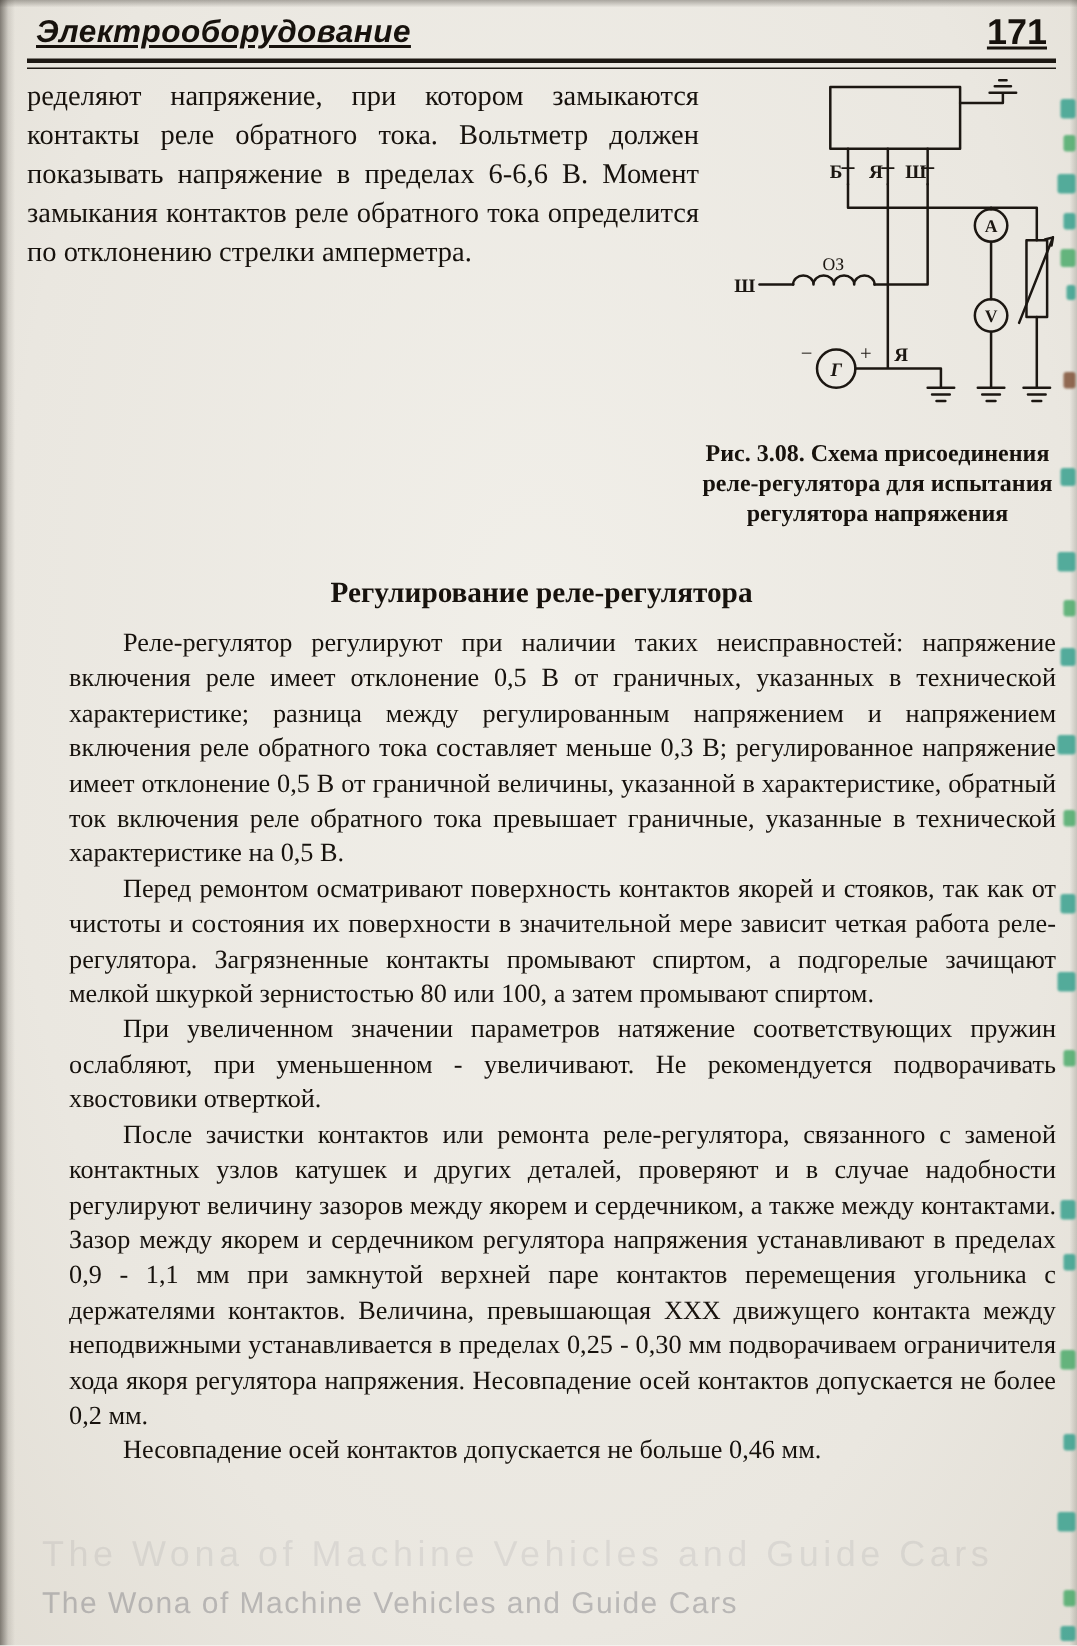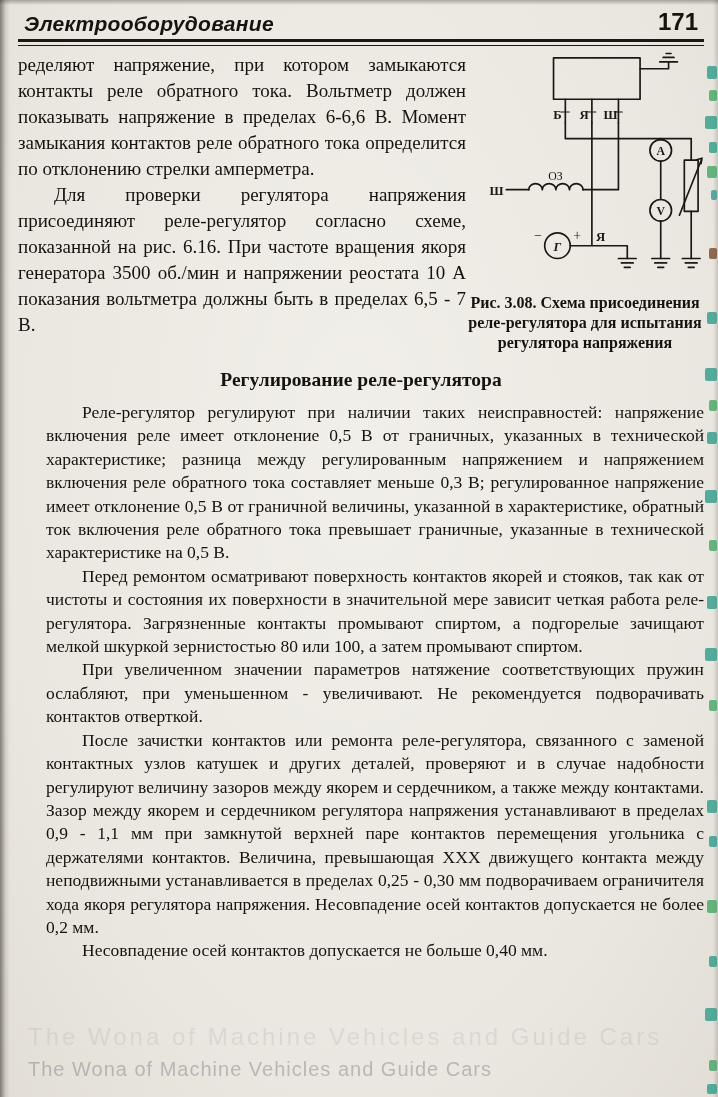--- a/index.html
+++ b/index.html
@@ -10,36 +10,36 @@
     color:#17120d;
   }
   .page{position:absolute;inset:0;padding:6px 14px 0 18px;box-sizing:border-box;}
   .edge-left{position:absolute;left:0;top:0;width:10px;height:100%;
     background:linear-gradient(90deg, rgba(45,40,33,.55), rgba(45,40,33,.12) 55%, rgba(45,40,33,0));pointer-events:none;z-index:5;}
   .edge-top{position:absolute;left:0;top:0;width:100%;height:5px;
     background:linear-gradient(180deg, rgba(45,40,33,.35), rgba(45,40,33,0));pointer-events:none;z-index:5;}
   .edge-right{position:absolute;right:0;top:0;width:5px;height:100%;
     background:linear-gradient(270deg, rgba(45,40,33,.18), rgba(45,40,33,0));pointer-events:none;z-index:5;}
 
-  header{display:flex;justify-content:space-between;align-items:flex-end;padding:2px 6px 0 6px;}
+  header{display:flex;justify-content:space-between;align-items:center;padding:2px 6px 0 6px;text-decoration:underline;}
   .chapter-title{font-family:"Liberation Sans", sans-serif;font-style:italic;font-weight:bold;font-size:21px;letter-spacing:.3px;}
   .page-number{font-family:"Liberation Sans", sans-serif;font-weight:bold;font-size:24px;}
   .rule-thick{height:3px;background:#1d1813;margin-top:3px;}
   .rule-thin{height:1px;background:#1d1813;margin-top:3px;margin-bottom:6px;}
 
   .top-section{display:flex;align-items:flex-start;}
   .left-col{width:448px;flex:0 0 448px;font-size:19px;line-height:26px;text-align:justify;}
   .para{margin:0;}
   .indent{text-indent:36px;}
 
   .figure-col{flex:1;margin:0;padding:0;}
   .figure-col svg{display:block;margin:0 auto;}
   .caption{font-weight:bold;font-size:16px;line-height:20px;text-align:center;margin-top:2px;padding:0 2px;}
 
-  .heading{font-size:19.5px;font-weight:bold;text-align:center;margin:16px 0 10px 0;}
+  .heading{font-size:19.5px;font-weight:bold;text-align:center;margin:32px 0 10px 0;}
   .main-text{font-size:17.5px;line-height:23.4px;text-align:justify;margin-left:28px;}
   .main-text .para{text-indent:36px;}
 
   .watermark{position:absolute;left:28px;bottom:16px;width:688px;
     font-family:"Liberation Sans", sans-serif;font-size:20px;color:rgba(105,105,112,.38);
     white-space:nowrap;overflow:hidden;pointer-events:none;z-index:4;letter-spacing:1px;}
   .watermark2{bottom:46px;opacity:.55;font-size:24px;letter-spacing:3px;color:rgba(120,120,128,.25);}
 
   .scan-artifact{position:absolute;border-radius:2px;filter:blur(.6px);opacity:.8;z-index:6;pointer-events:none;}
 
@@ -53,21 +53,20 @@
   <header>
     <span class="chapter-title">Электрооборудование</span>
     <span class="page-number">171</span>
   </header>
   <div class="rule-thick"></div>
   <div class="rule-thin"></div>
 
   <div class="top-section">
     <div class="left-col">
       <p class="para">ределяют напряжение, при котором замыкаются контакты реле обратного тока. Вольтметр должен показывать напряжение в пределах 6-6,6 В. Момент замыкания контактов реле обратного тока определится по отклонению стрелки амперметра.</p>
-      <p class="para indent">Для проверки регулятора напряжения присоединяют реле-регулятор согласно схеме, показанной на рис. 6.16. При частоте вращения якоря генератора 3500 об./мин и напряжении реостата 10 А показания вольтметра должны быть в пределах 6,5 - 7 В.</p>
     </div>
 
     <figure class="figure-col">
       <svg viewBox="0 0 240 243" width="236" height="239">
         <g stroke="#1c1712" stroke-width="1.7" fill="none" stroke-linecap="round" stroke-linejoin="round">
 
           <rect x="88" y="6" width="88" height="42"></rect>
 
           <path d="M176 17 H205 V10 M196 10 H214 M199.5 5.5 H210.5 M202.5 1.5 H207.5"></path>
 
@@ -110,23 +109,23 @@
       </svg>
       <figcaption class="caption">Рис. 3.08. Схема присоединения реле-регулятора для испытания регулятора напряжения</figcaption>
     </figure>
   </div>
 
   <h2 class="heading">Регулирование реле-регулятора</h2>
 
   <div class="main-text">
     <p class="para">Реле-регулятор регулируют при наличии таких неисправностей: напряжение включения реле имеет отклонение 0,5 В от граничных, указанных в технической характеристике; разница между регулированным напряжением и напряжением включения реле обратного тока составляет меньше 0,3 В; регулированное напряжение имеет отклонение 0,5 В от граничной величины, указанной в характеристике, обратный ток включения реле обратного тока превышает граничные, указанные в технической характеристике на 0,5 В.</p>
     <p class="para">Перед ремонтом осматривают поверхность контактов якорей и стояков, так как от чистоты и состояния их поверхности в значительной мере зависит четкая работа реле-регулятора. Загрязненные контакты промывают спиртом, а подгорелые зачищают мелкой шкуркой зернистостью 80 или 100, а затем промывают спиртом.</p>
-    <p class="para">При увеличенном значении параметров натяжение соответствующих пружин ослабляют, при уменьшенном - увеличивают. Не рекомендуется подворачивать контактов отверткой.</p>
+    <p class="para">При увеличенном значении параметров натяжение соответствующих пружин ослабляют, при уменьшенном - увеличивают. Не рекомендуется подворачивать хвостовики отверткой.</p>
     <p class="para">После зачистки контактов или ремонта реле-регулятора, связанного с заменой контактных узлов катушек и других деталей, проверяют и в случае надобности регулируют величину зазоров между якорем и сердечником, а также между контактами. Зазор между якорем и сердечником регулятора напряжения устанавливают в пределах 0,9 - 1,1 мм при замкнутой верхней паре контактов перемещения угольника с держателями контактов. Величина, превышающая XXX движущего контакта между неподвижными устанавливается в пределах 0,25 - 0,30 мм подворачиваем ограничителя хода якоря регулятора напряжения. Несовпадение осей контактов допускается не более 0,2 мм.</p>
-    <p class="para">Несовпадение осей контактов допускается не больше 0,40 мм.</p>
+    <p class="para">Несовпадение осей контактов допускается не больше 0,46 мм.</p>
   </div>
 
   <div class="watermark watermark2">The Wona of Machine Vehicles and Guide Cars</div>
   <div class="watermark">The Wona of Machine Vehicles and Guide Cars</div>
 
   <div class="edge-left"></div>
   <div class="edge-top"></div>
   <div class="edge-right"></div>
 <div class="scan-artifact" style="top: 66px; right: 1px; width: 10px; height: 13px; background: rgb(46, 157, 138);"></div>
     <div class="scan-artifact" style="top: 90px; right: 1px; width: 8px; height: 11px; background: rgb(68, 168, 101);"></div>

